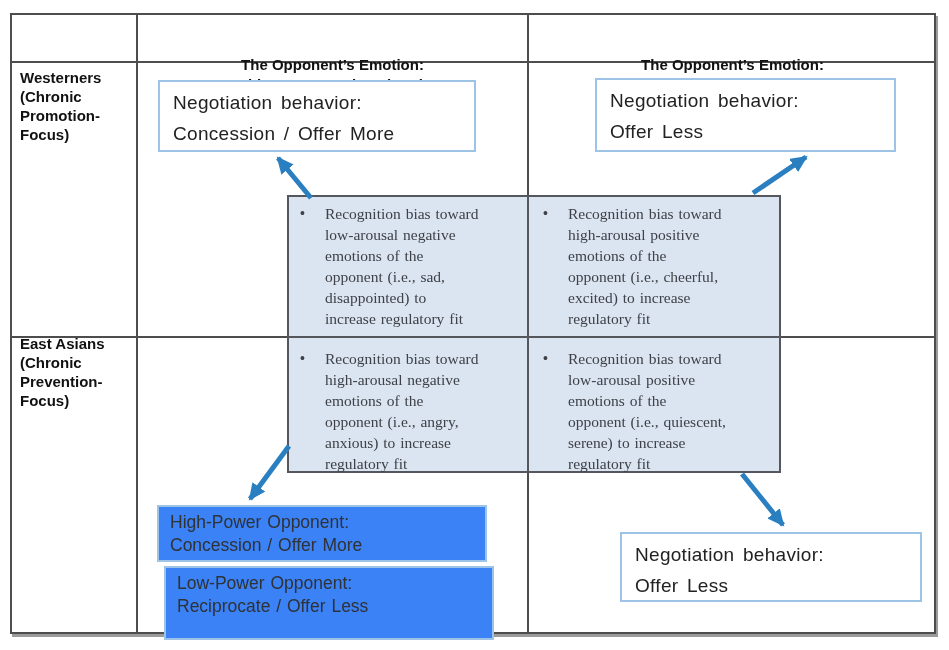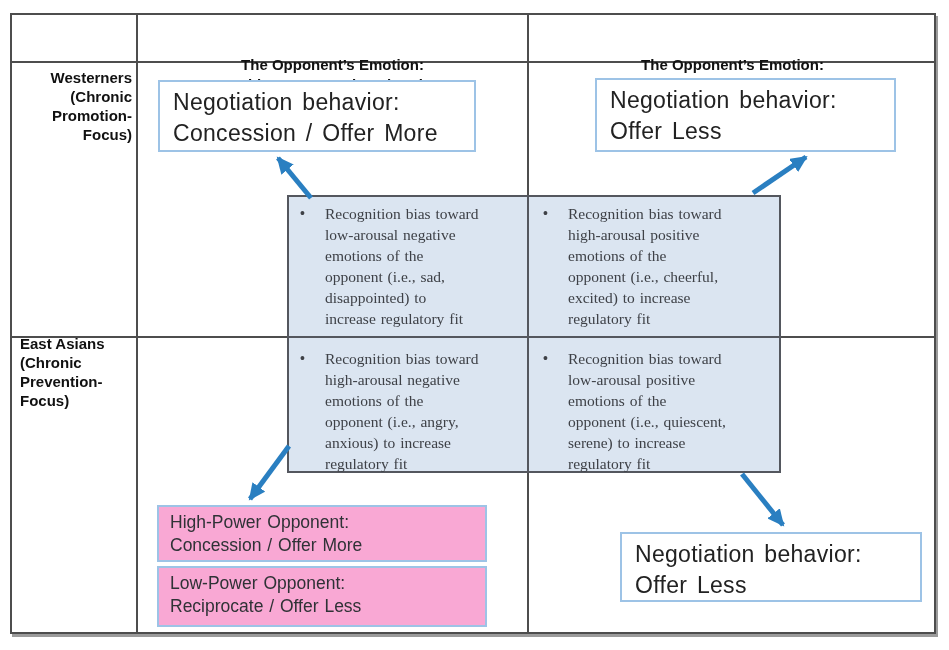--- a/index.html
+++ b/index.html
@@ -32,40 +32,40 @@
     position:absolute;font-weight:bold;font-size:15px;line-height:20px;
     color:var(--text-label);text-align:center;white-space:pre-line;margin-top:35px;
   }
   .hdr-neg{left:140px;top:20px;width:385px;}
   .hdr-pos{left:531px;top:20px;width:403px;}
 
   .row-label{
     position:absolute;font-weight:bold;font-size:15px;line-height:19px;
     color:var(--text-label);white-space:pre-line;
   }
-  .lbl-west{left:20px;top:68px;width:112px;text-align:right;}
+  .lbl-west{left:20px;top:68px;width:112px;}
   .lbl-east{left:20px;top:334px;width:112px;}
 
   .big-box{
     position:absolute;border:2px solid var(--light-box-border);background:#ffffff;
-    font-size:23px;line-height:31px;color:var(--text-dark);
+    font-size:19px;line-height:31px;color:var(--text-dark);
     letter-spacing:0.3px;word-spacing:3px;white-space:pre-line;
     padding:5px 0 0 13px;box-sizing:border-box;
   }
   .b-west-neg{left:158px;top:80px;width:318px;height:72px;}
   .b-west-pos{left:595px;top:78px;width:301px;height:74px;}
   .b-east-pos{left:620px;top:532px;width:302px;height:70px;}
 
   .small-box{
-    position:absolute;border:2px solid var(--light-box-border);background:#f9a8d4;
+    position:absolute;border:2px solid var(--light-box-border);background:#3b82f6;
     font-size:17.5px;line-height:23px;color:#2f3236;
     white-space:pre-line;padding:4px 0 16px 11px;box-sizing:border-box;word-spacing:1px;
   }
   .b-high{left:157px;top:505px;width:330px;height:57px;}
-  .b-low{left:157px;top:566px;width:330px;height:61px;}
+  .b-low{left:164px;top:566px;width:330px;height:74px;}
 
   .bias-panel{
     position:absolute;left:287px;top:195px;width:494px;height:278px;
     background:var(--shaded-fill);border:2px solid var(--shaded-border);
     box-sizing:border-box;
   }
   .bias-divider{position:absolute;background:var(--shaded-border);}
   .bias-div-v{left:238px;top:0;width:2px;height:100%;}
   .bias-div-h{left:0;top:139px;width:100%;height:2px;}
 

